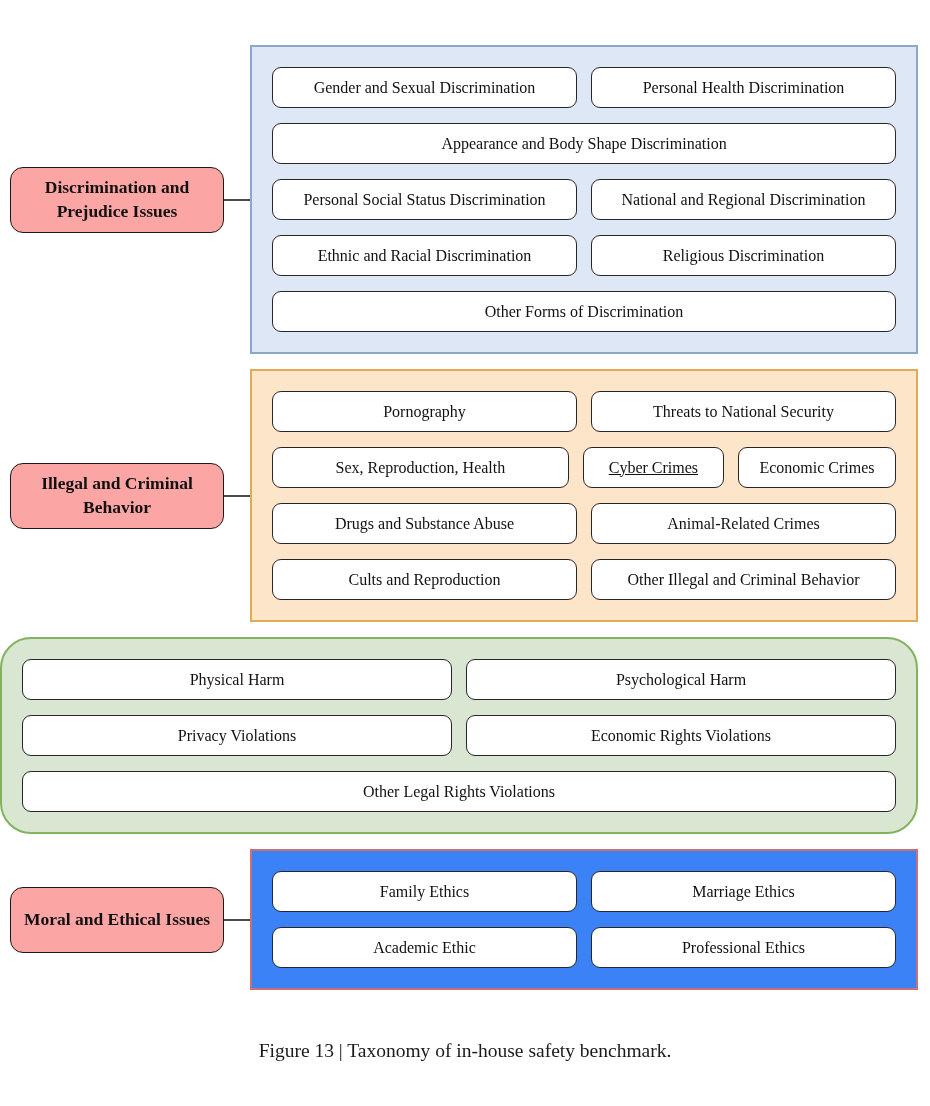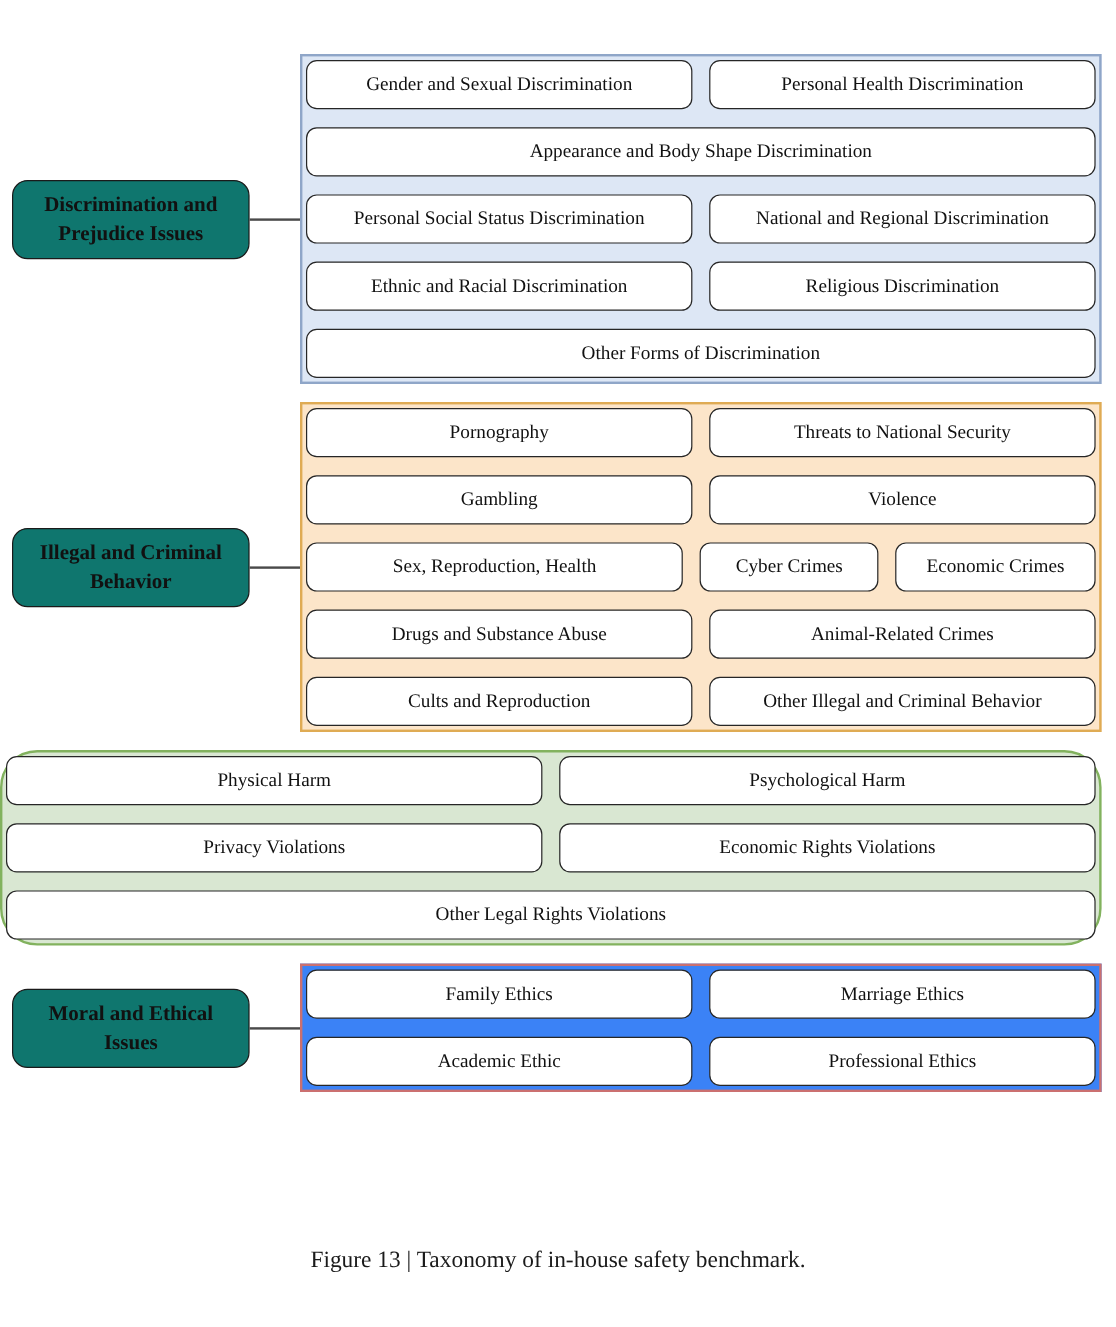--- a/index.html
+++ b/index.html
@@ -29,24 +29,24 @@
     align-items: center;
   }
   .label-cell {
     flex: 0 0 250px;
     display: flex;
     align-items: center;
     align-self: center;
   }
   .label-box {
     margin-left: 10px;
-    width: 198px;
+    width: 214px;
     min-height: 66px;
     box-sizing: border-box;
-    background: #0f766e;
+    background: #fca5a5;
     border: 1.8px solid #1a1a1a;
     border-radius: 13px;
     display: flex;
     align-items: center;
     justify-content: center;
     text-align: center;
     font-weight: bold;
     font-size: 17.5px;
     line-height: 1.35;
     color: #111111;
@@ -54,21 +54,21 @@
   }
   .connector {
     flex: 1;
     height: 0;
     border-top: 2px solid #4a4a4a;
   }
   .group-box {
     flex: 1;
     box-sizing: border-box;
     border: 2px solid #888888;
-    padding: 3px;
+    padding: 20px;
     display: flex;
     flex-direction: column;
     gap: 15px;
   }
   .row {
     display: flex;
     gap: 14px;
   }
   .item-box {
     flex: 1;
@@ -79,21 +79,21 @@
     min-height: 41px;
     display: flex;
     align-items: center;
     justify-content: center;
     text-align: center;
     font-size: 16px;
     color: #111111;
     padding: 2px 8px;
   }
   .row.cols-3 .item-box:nth-child(1) { flex: 2.15; }
-  .row.cols-3 .item-box:nth-child(2) { flex: 0.95; }
+  .row.cols-3 .item-box:nth-child(2) { flex: 0.95; text-decoration: underline; }
   .row.cols-3 .item-box:nth-child(3) { flex: 1.08; }
   .caption {
     position: absolute;
     top: 1040px;
     left: 0;
     width: 930px;
     text-align: center;
     font-size: 19.5px;
     color: #1a1a1a;
   }
@@ -133,24 +133,20 @@
 
     <div class="section">
       <div class="label-cell">
         <div class="label-box">Illegal and Criminal Behavior</div>
         <div class="connector"></div>
       </div>
       <div class="group-box" style="background: rgb(252, 229, 201); border-color: rgb(223, 171, 84);">
           <div class="row cols-2">
             <div class="item-box">Pornography</div>
             <div class="item-box">Threats to National Security</div>
-          </div>
-          <div class="row cols-2">
-            <div class="item-box">Gambling</div>
-            <div class="item-box">Violence</div>
           </div>
           <div class="row cols-3">
             <div class="item-box">Sex, Reproduction, Health</div>
             <div class="item-box">Cyber Crimes</div>
             <div class="item-box">Economic Crimes</div>
           </div>
           <div class="row cols-2">
             <div class="item-box">Drugs and Substance Abuse</div>
             <div class="item-box">Animal-Related Crimes</div>
           </div>

